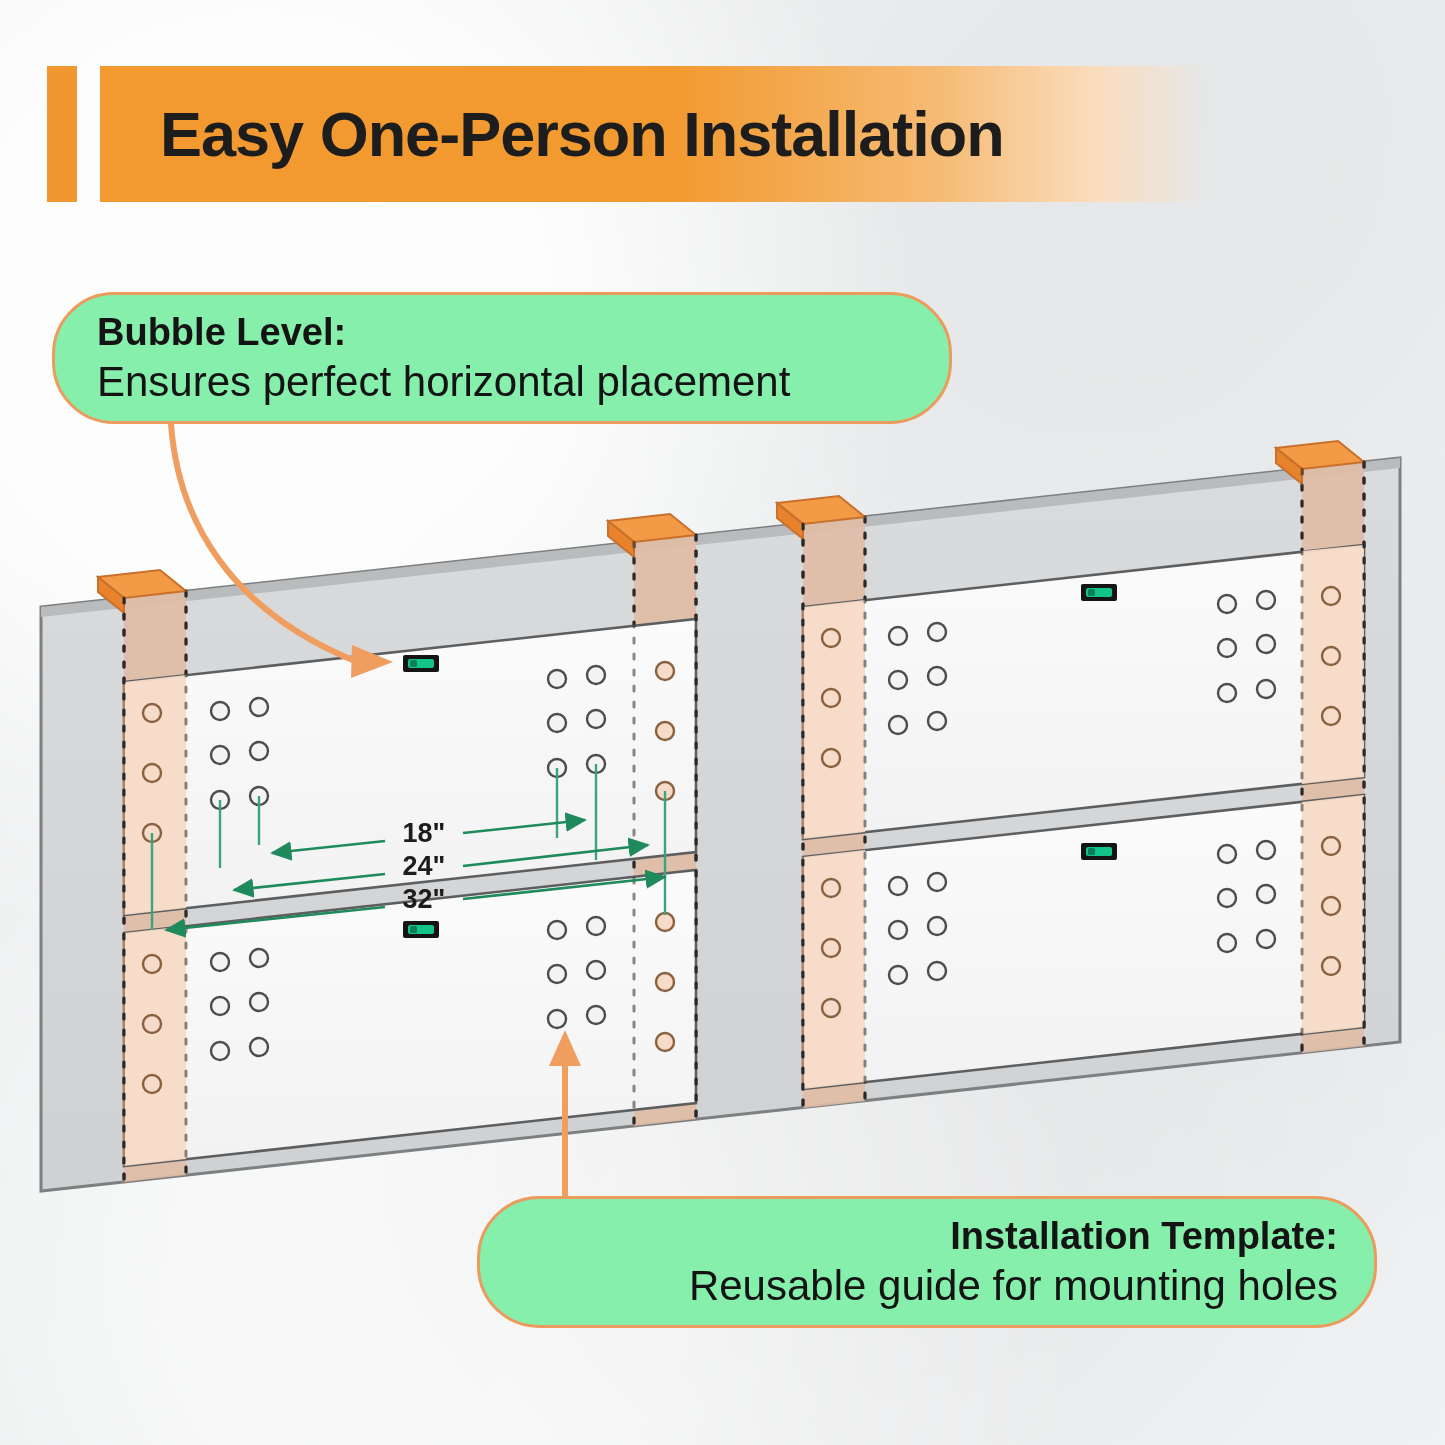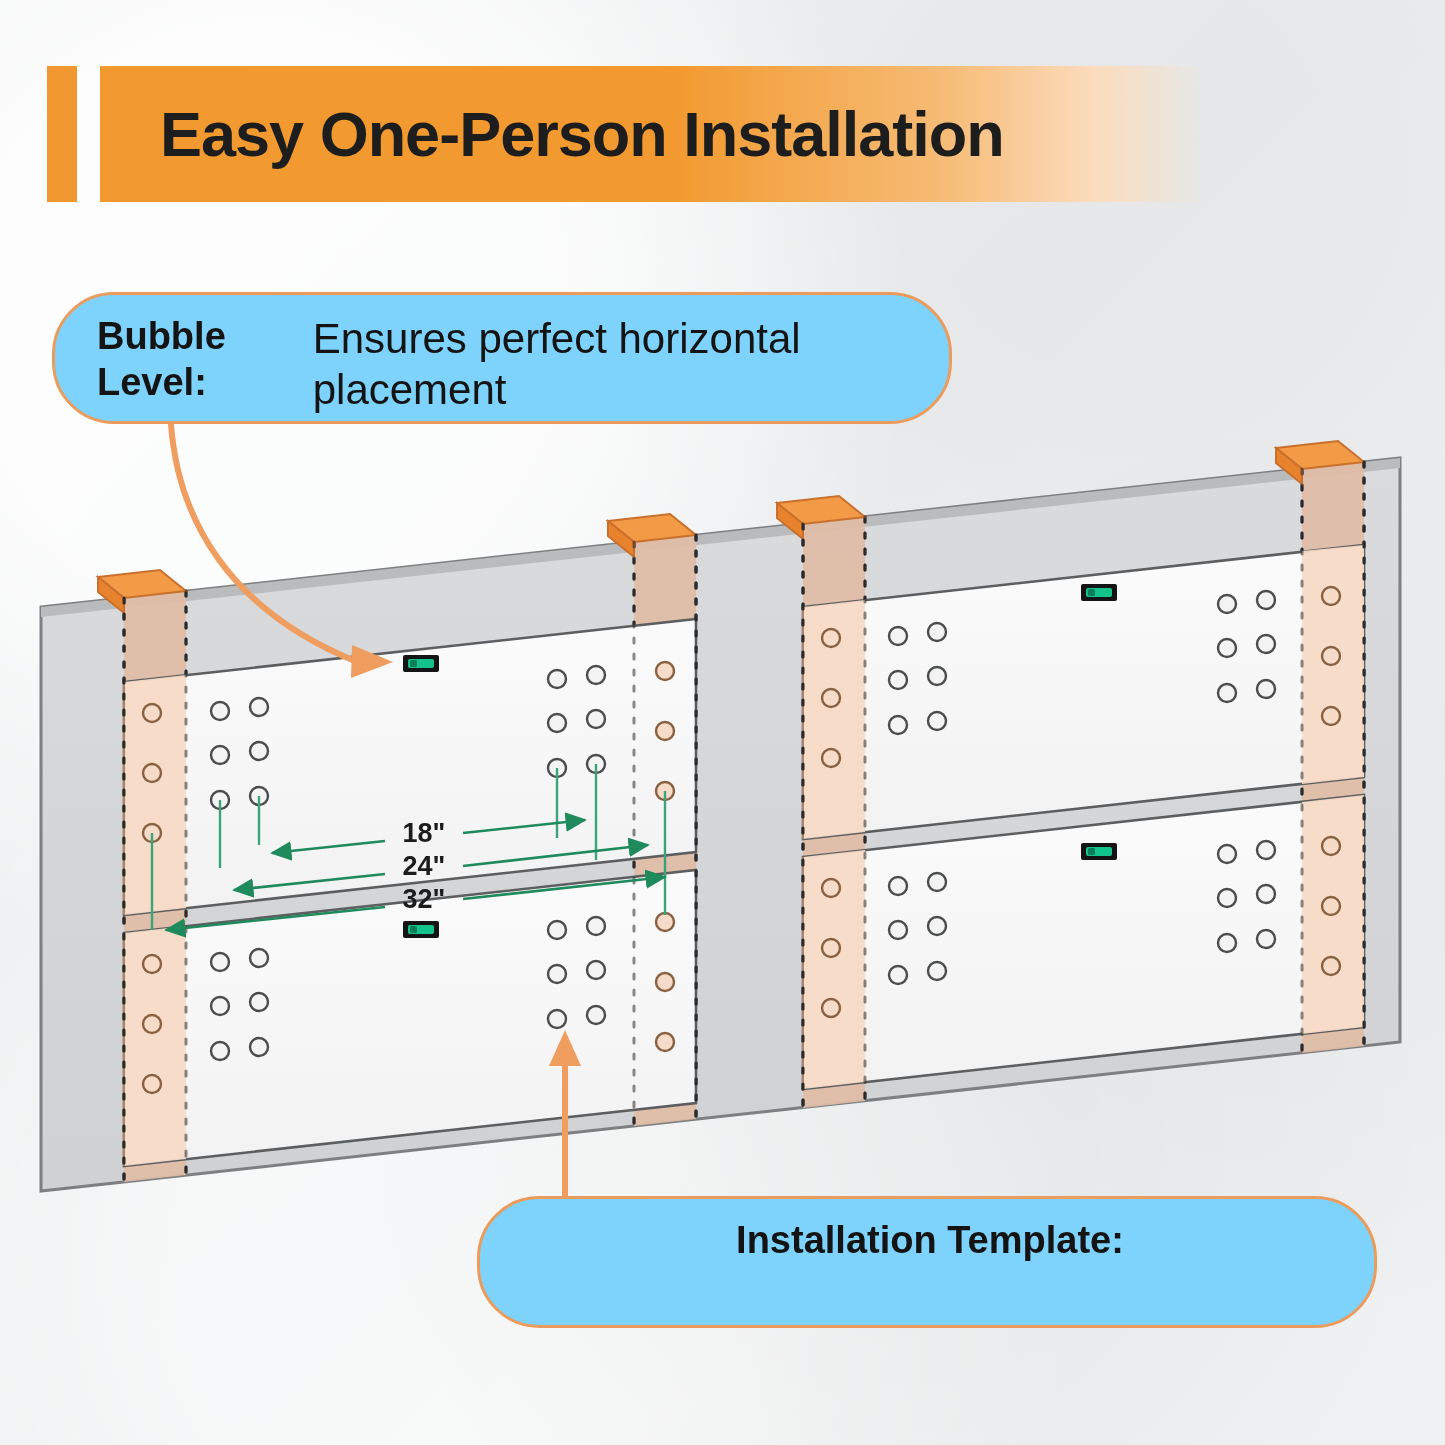--- a/index.html
+++ b/index.html
@@ -36,31 +36,31 @@
   #header-title{
     position:absolute;left:160px;top:66px;height:136px;
     display:flex;align-items:center;
     font-size:63px;font-weight:bold;color:#1d1d1d;
     letter-spacing:-1px;white-space:nowrap;
   }
 
   
   .callout{
     position:absolute;
-    background:#7dd3fc;
+    background:#86efac;
     border:3px solid #eb9b5c;
     border-radius:62px;
     box-sizing:border-box;
     padding:18px 36px 18px 42px;
-    display:flex;flex-direction:row;justify-content:center;
+    display:flex;flex-direction:column;justify-content:center;
   }
   .callout .c-title{font-size:38px;font-weight:bold;color:#141414;line-height:1.22;}
   .callout .c-sub{font-size:42px;font-weight:normal;color:#141414;line-height:1.22;}
   #callout-bubble{left:52px;top:292px;width:900px;height:132px;}
-  #callout-template{left:477px;top:1196px;width:900px;height:132px;}
+  #callout-template{left:477px;top:1196px;width:900px;height:132px;align-items:flex-end;}
 
   
   #diagram{position:absolute;left:0;top:0;width:1445px;height:1445px;pointer-events:none;}
 
   .dim-label{
     font-family:"Liberation Sans", sans-serif;
     font-size:27px;font-weight:bold;fill:#1c1c1c;
   }
 </style>
 </head>
@@ -330,13 +330,14 @@
   </g>
 </svg>
 
 <div class="callout" id="callout-bubble">
   <div class="c-title">Bubble Level:</div>
   <div class="c-sub">Ensures perfect horizontal placement</div>
 </div>
 
 <div class="callout" id="callout-template">
   <div class="c-title">Installation Template:</div>
+  <div class="c-sub">Reusable guide for mounting holes</div>
 </div>
 
 </body></html>

